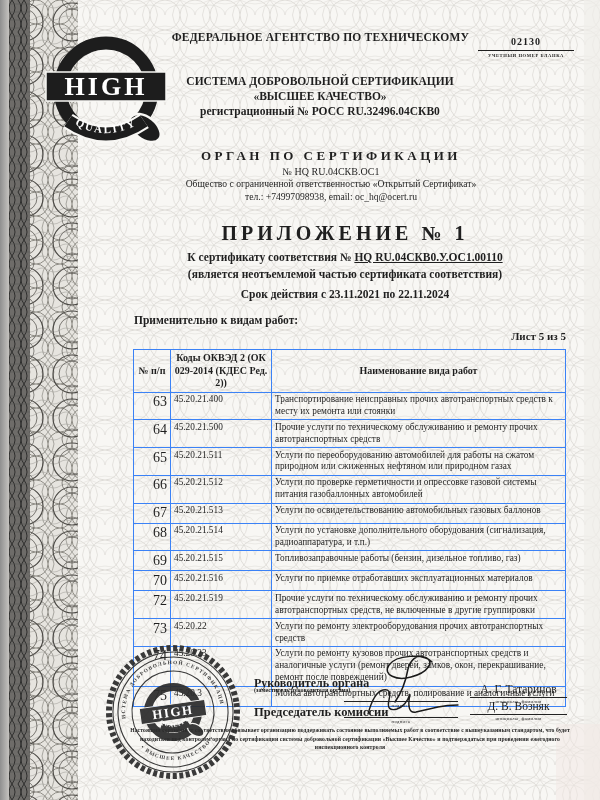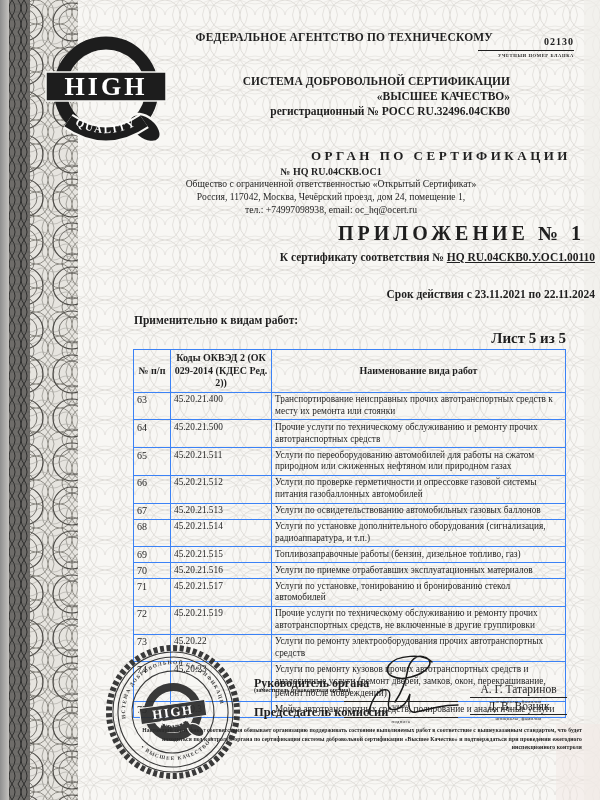--- a/index.html
+++ b/index.html
@@ -1,46 +1,46 @@
 <!DOCTYPE html>
 <html><head>
 <meta charset="utf-8">
 <style>
   html,body{margin:0;padding:0;}
   #page{position:relative;width:600px;height:800px;overflow:hidden;
         background:#f7f6f3;color:#1f1f1f;
         font-family:"Liberation Serif","DejaVu Serif",serif;}
   .abs{position:absolute;}
   .ctr{text-align:center;}
-  .b{font-weight:bold;text-align:right;}
+  .b{font-weight:bold;}
   #bg{position:absolute;left:0;top:0;z-index:0;}
   .layer{z-index:1;}
   .over{z-index:3;}
   
   .agency{left:148px;top:30px;width:345px;font-size:11.5px;line-height:1.3;letter-spacing:.2px;}
   .blank{left:478px;top:36px;width:96px;}
   .blank-num{font-size:10px;letter-spacing:1px;}
   .blank-rule{border-top:1.3px solid #1f1f1f;margin-top:3px;}
   .blank-lbl{font-size:4.6px;letter-spacing:.6px;margin-top:1.5px;}
   .system{left:130px;top:74px;width:380px;font-size:11.5px;line-height:1.32;}
   .org{left:91px;top:148px;width:480px;}
   .org-title{font-size:13px;letter-spacing:3.5px;}
-  .org-num{font-size:10px;margin-top:2px;font-weight:bold;}
+  .org-num{font-size:10px;margin-top:2px;}
   .org-line{font-size:9.6px;line-height:1.38;}
   .appendix{left:105px;top:222px;width:480px;font-size:20px;letter-spacing:4px;}
   .certref{left:95px;top:249px;width:500px;font-size:11.5px;line-height:1.45;}
   .certref .u{text-decoration:underline;}
   .validity{left:95px;top:288px;width:500px;font-size:11.5px;}
   .applic{left:134px;top:314px;font-size:11.5px;}
-  .sheet{left:466px;top:330px;width:100px;text-align:right;font-size:15px;}
+  .sheet{left:466px;top:330px;width:100px;text-align:right;font-size:11px;}
   
   table.work{position:absolute;left:133px;top:349px;width:433px;border-collapse:collapse;z-index:1;}
   table.work th,table.work td{border:1px solid #3b82f6;vertical-align:top;padding:1.5px 3px;}
   table.work th{font-size:10px;font-weight:bold;text-align:center;vertical-align:middle;line-height:1.25;padding:2px 2px;}
-  td.c-num{width:26px;font-size:10px;padding-left:6px;}
+  td.c-num{width:26px;font-size:14px;padding-left:6px;text-align:right;}
   td.c-code{width:92px;font-size:9.3px;margin-top:40px;}
   td.c-name{font-size:9.3px;line-height:1.28;}
   
   .role1{left:254px;top:676px;font-size:12px;}
   .role1sub{left:254px;top:687px;font-size:6px;}
   .role2{left:254px;top:705px;font-size:12.5px;}
   .sigline{border-top:1px solid #222;height:0;}
   .sl1{left:344px;top:701px;width:114px;}
   .sl2{left:344px;top:717px;width:114px;}
   .nl1{left:470px;top:697px;width:97px;}
@@ -132,28 +132,28 @@
   <div class="abs layer system ctr b">
     <div>СИСТЕМА ДОБРОВОЛЬНОЙ СЕРТИФИКАЦИИ</div>
     <div>«ВЫСШЕЕ КАЧЕСТВО»</div>
     <div>регистрационный № РОСС RU.32496.04СКВ0</div>
   </div>
 
   <div class="abs layer org ctr">
     <div class="org-title b">ОРГАН ПО СЕРТИФИКАЦИИ</div>
     <div class="org-num">№ HQ RU.04СКВ.ОС1</div>
     <div class="org-line">Общество с ограниченной ответственностью «Открытый Сертификат»</div>
-    <div class="org-line">Россия, 117042, Москва, Чечёрский проезд, дом 24, помещение 1,</div>
     <div class="org-line">тел.: +74997098938, email: oc_hq@ocert.ru</div>
   </div>
 
   <div class="abs layer appendix ctr b">ПРИЛОЖЕНИЕ № 1</div>
 
   <div class="abs layer certref ctr b">
     <div><span>К сертификату соответствия № </span><span class="u">HQ RU.04СКВ0.У.ОС1.00110</span></div>
+    <div>(является неотъемлемой частью сертификата соответствия)</div>
   </div>
 
   <div class="abs layer validity ctr b">Срок действия с 23.11.2021 по 22.11.2024</div>
 
   <div class="abs layer applic b">Применительно к видам работ:</div>
   <div class="abs layer sheet b">Лист 5 из 5</div>
 
   <table class="work">
     <thead>
       <tr>
@@ -196,25 +196,20 @@
       </tr>
         <tr>
         <td class="c-num">69</td>
         <td class="c-code">45.20.21.515</td>
         <td class="c-name">Топливозаправочные работы (бензин, дизельное топливо, газ)</td>
       </tr>
         <tr>
         <td class="c-num">70</td>
         <td class="c-code">45.20.21.516</td>
         <td class="c-name">Услуги по приемке отработавших эксплуатационных материалов</td>
-      </tr>
-        <tr>
-        <td class="c-num">71</td>
-        <td class="c-code">45.20.21.517</td>
-        <td class="c-name">Услуги по установке, тонированию и бронированию стекол автомобилей</td>
       </tr>
         <tr>
         <td class="c-num">72</td>
         <td class="c-code">45.20.21.519</td>
         <td class="c-name">Прочие услуги по техническому обслуживанию и ремонту прочих автотранспортных средств, не включенные в другие группировки</td>
       </tr>
         <tr>
         <td class="c-num">73</td>
         <td class="c-code">45.20.22</td>
         <td class="c-name">Услуги по ремонту электрооборудования прочих автотранспортных средств</td>

